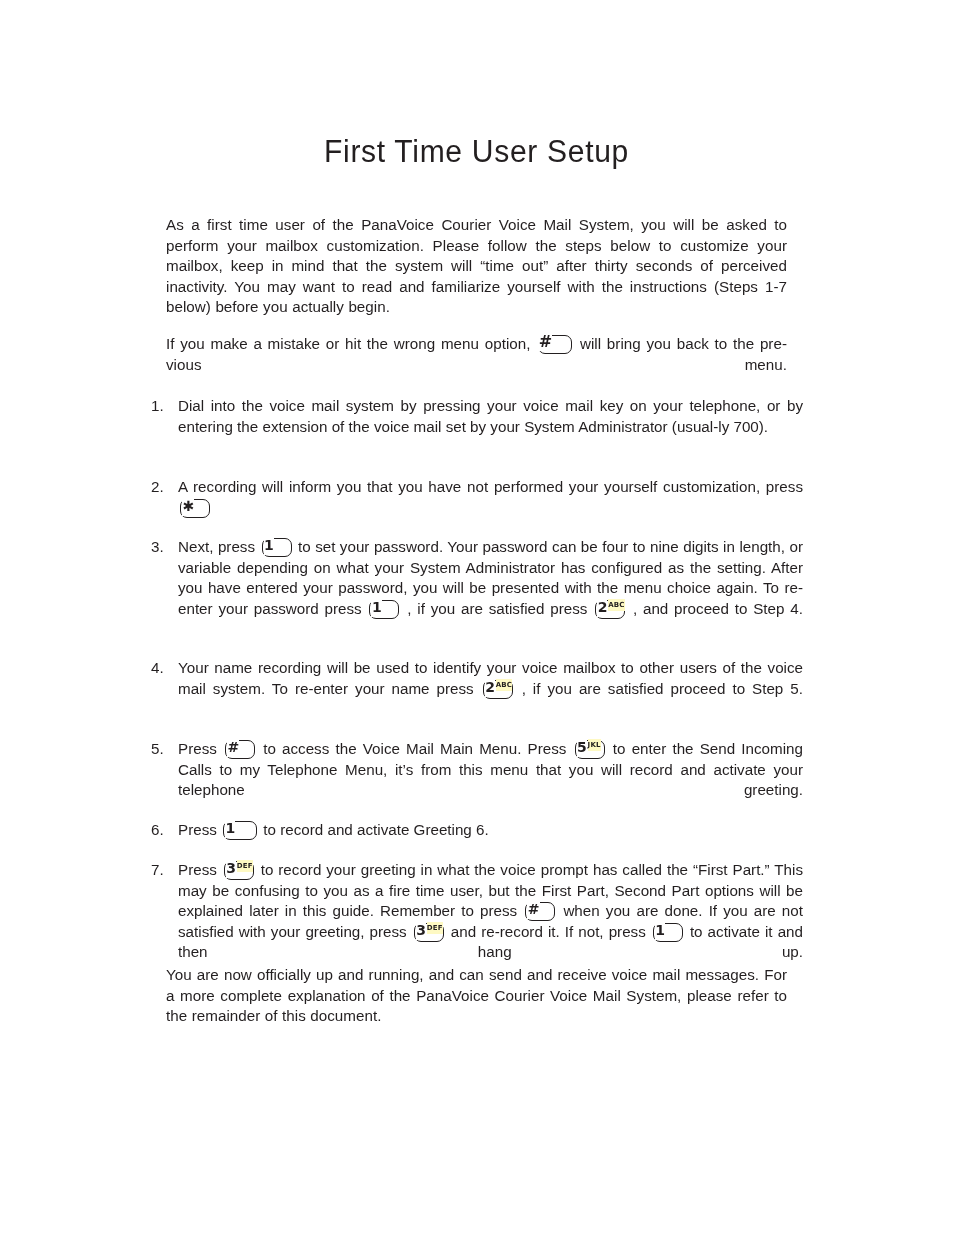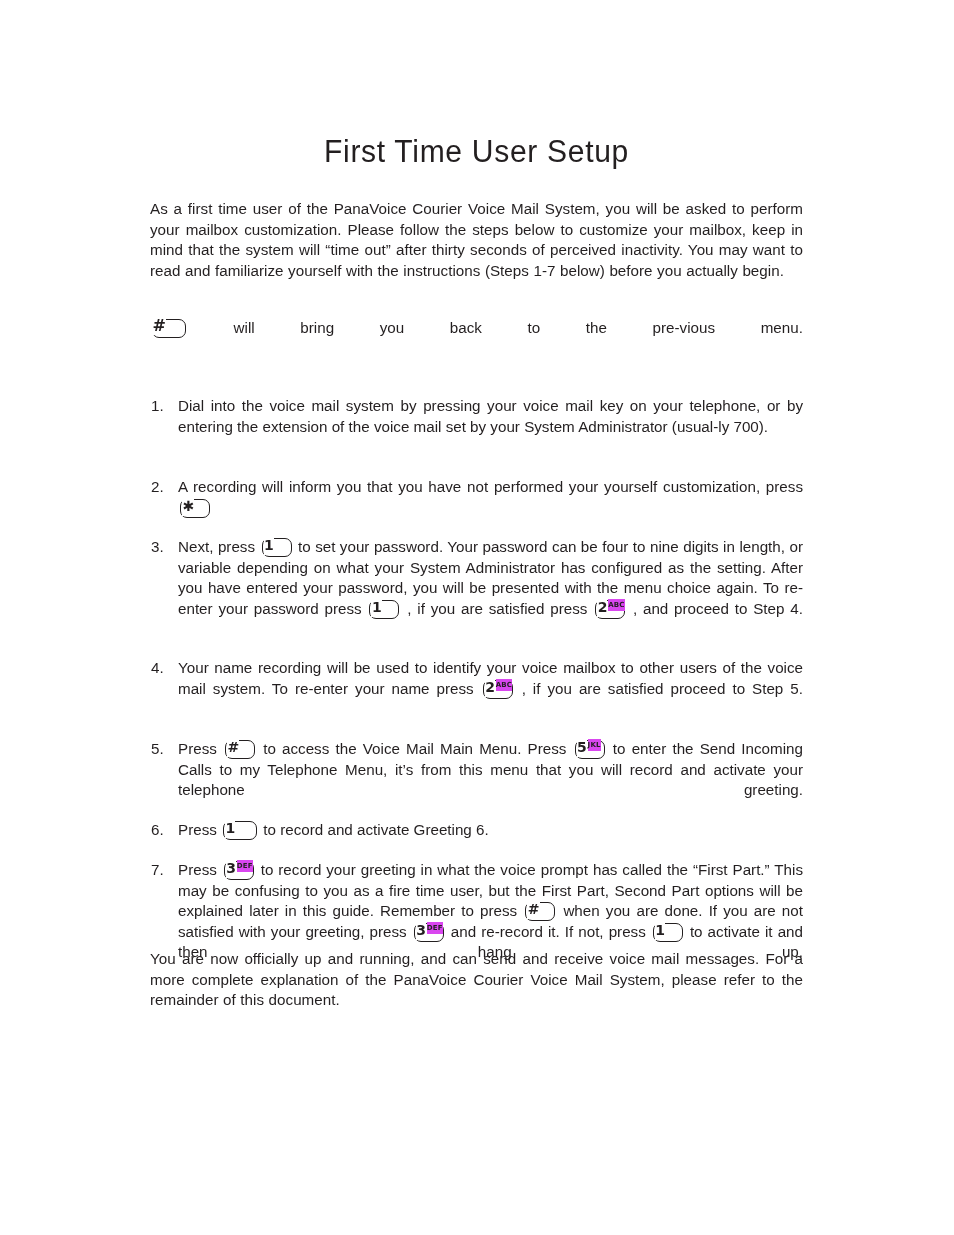--- a/index.html
+++ b/index.html
@@ -48,21 +48,21 @@
   }
 
   
   .para {
     font-size: 15.2px;
     line-height: 20.6px;
     text-align: justify;
     text-justify: inter-word;
     letter-spacing: 0.02px;
     word-spacing: 0.3px;
-    margin: 0;
+    margin: 16px;
   }
 
   .block { position: absolute; left: 0; width: 653px; }
 
   
   .li {
     position: absolute;
     left: 0;
     width: 653px;
     display: block;
@@ -121,21 +121,21 @@
   }
   .key .letters {
     position: absolute;
     top: -1px;
     font-family: "DejaVu Sans", sans-serif;
     font-weight: bold;
     font-size: 7px;
     line-height: 12px;
     letter-spacing: 0.2px;
     color: #231f20;
-    background: #d946ef;
+    background: #fef9c3;
   }
 
   
   .key.w-wide  { width: 34px; }
   .key.w-mid   { width: 30px; }
   .key.w-alpha { width: 30px; }
 
   
   .key.glyphonly .glyph { left: 0px; top: -3px; font-size: 16px; }
   .key.glyphonly.sm .glyph { font-size: 14px; top: -2px; left: 2px; }
@@ -150,21 +150,21 @@
 <div class="page">
   <div class="content">
 
     <h1 class="doc-title">First Time User Setup</h1>
 
     <div class="block" style="top:199px;">
       <p class="para jtext">As a first time user of the PanaVoice Courier Voice Mail System, you will  be asked to perform your mailbox customization.  Please follow the steps below to customize your mailbox, keep in mind that the system will “time out” after thirty seconds of perceived inactivity.  You may want to read and familiarize yourself with the instructions (Steps 1-7 below) before you actually begin.</p>
     </div>
 
     <div class="block" style="top:318px;">
-      <p class="para jtext force"> <span class="key glyphonly w-wide"><span class="shell"></span><span class="glyph">#</span></span> <span>will bring you back to the pre-vious menu.</span></p>
+      <p class="para jtext force"><span>If you make a mistake or hit the wrong menu option,</span> <span class="key glyphonly w-wide"><span class="shell"></span><span class="glyph">#</span></span> <span>will bring you back to the pre-vious menu.</span></p>
     </div>
 
     <div class="li" style="top:396px;">
       <span class="num">1.</span>
       <div class="body jtext"><span>Dial into the voice mail system by pressing your voice mail key on your telephone, or by entering the extension of the voice mail set by your System Administrator (usual-ly 700).</span></div>
     </div>
 
     <div class="li" style="top:477px;">
       <span class="num">2.</span>
       <div class="body jtext force"><span>A recording will inform you that you have not performed your yourself customization, press</span> <span class="key glyphonly sm w-mid"><span class="shell"></span><span class="glyph">✱</span></span> </div>

